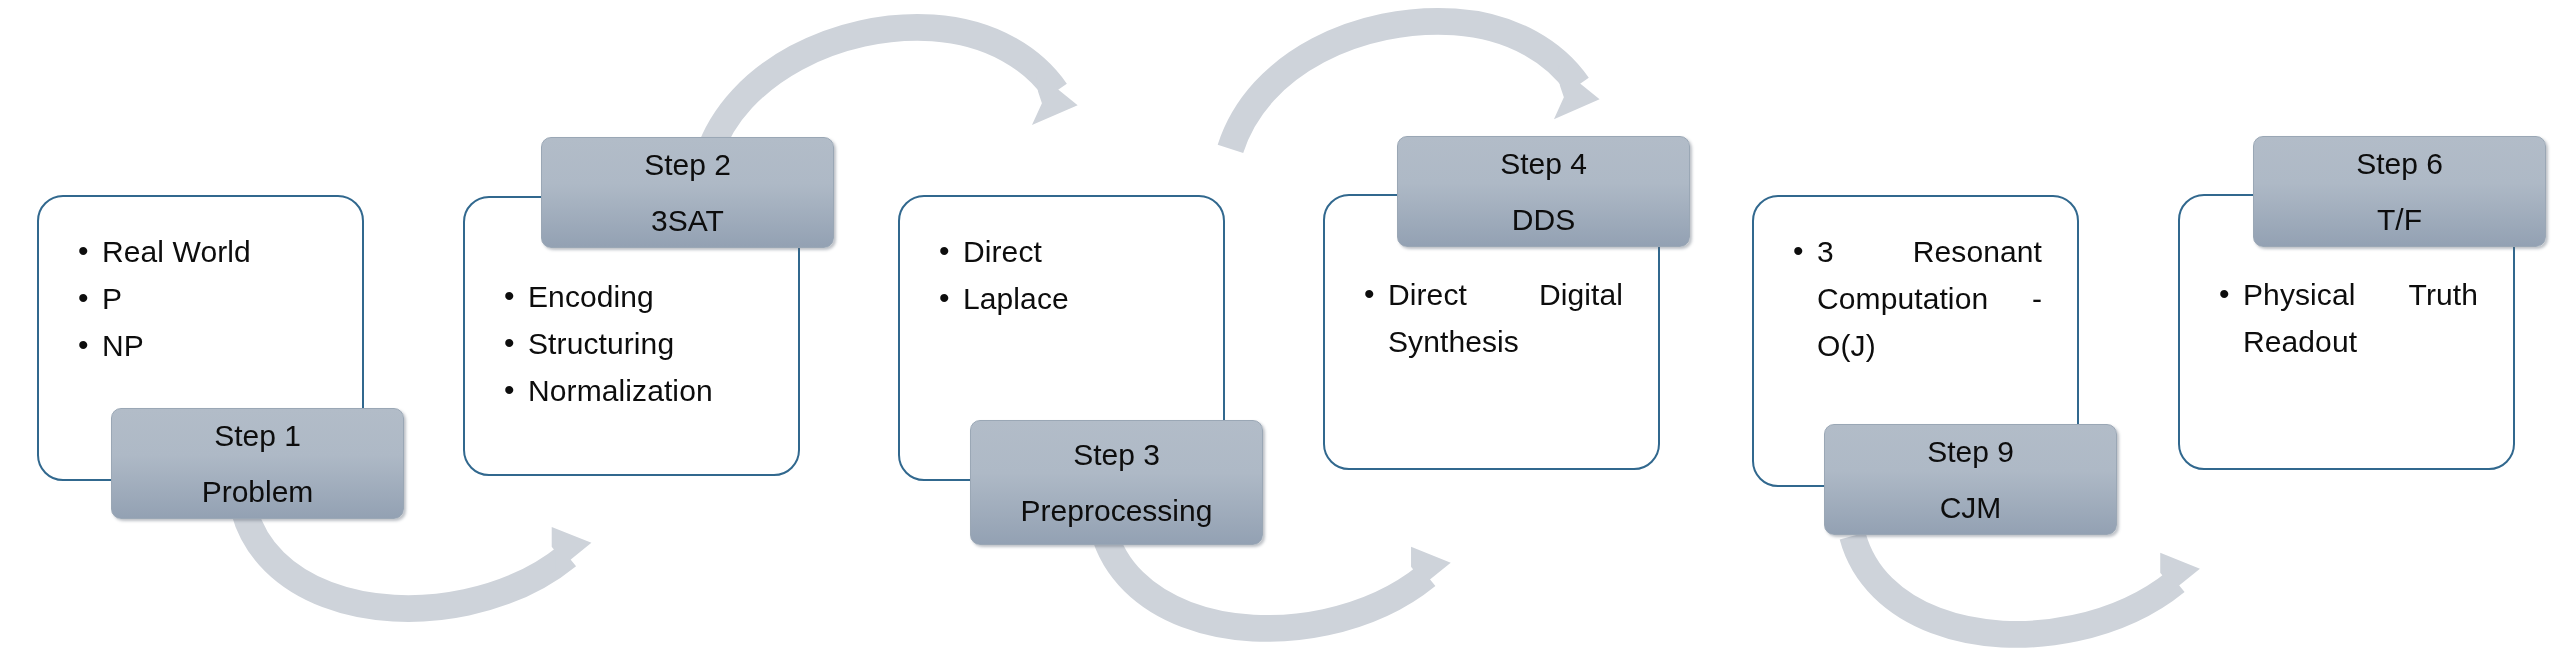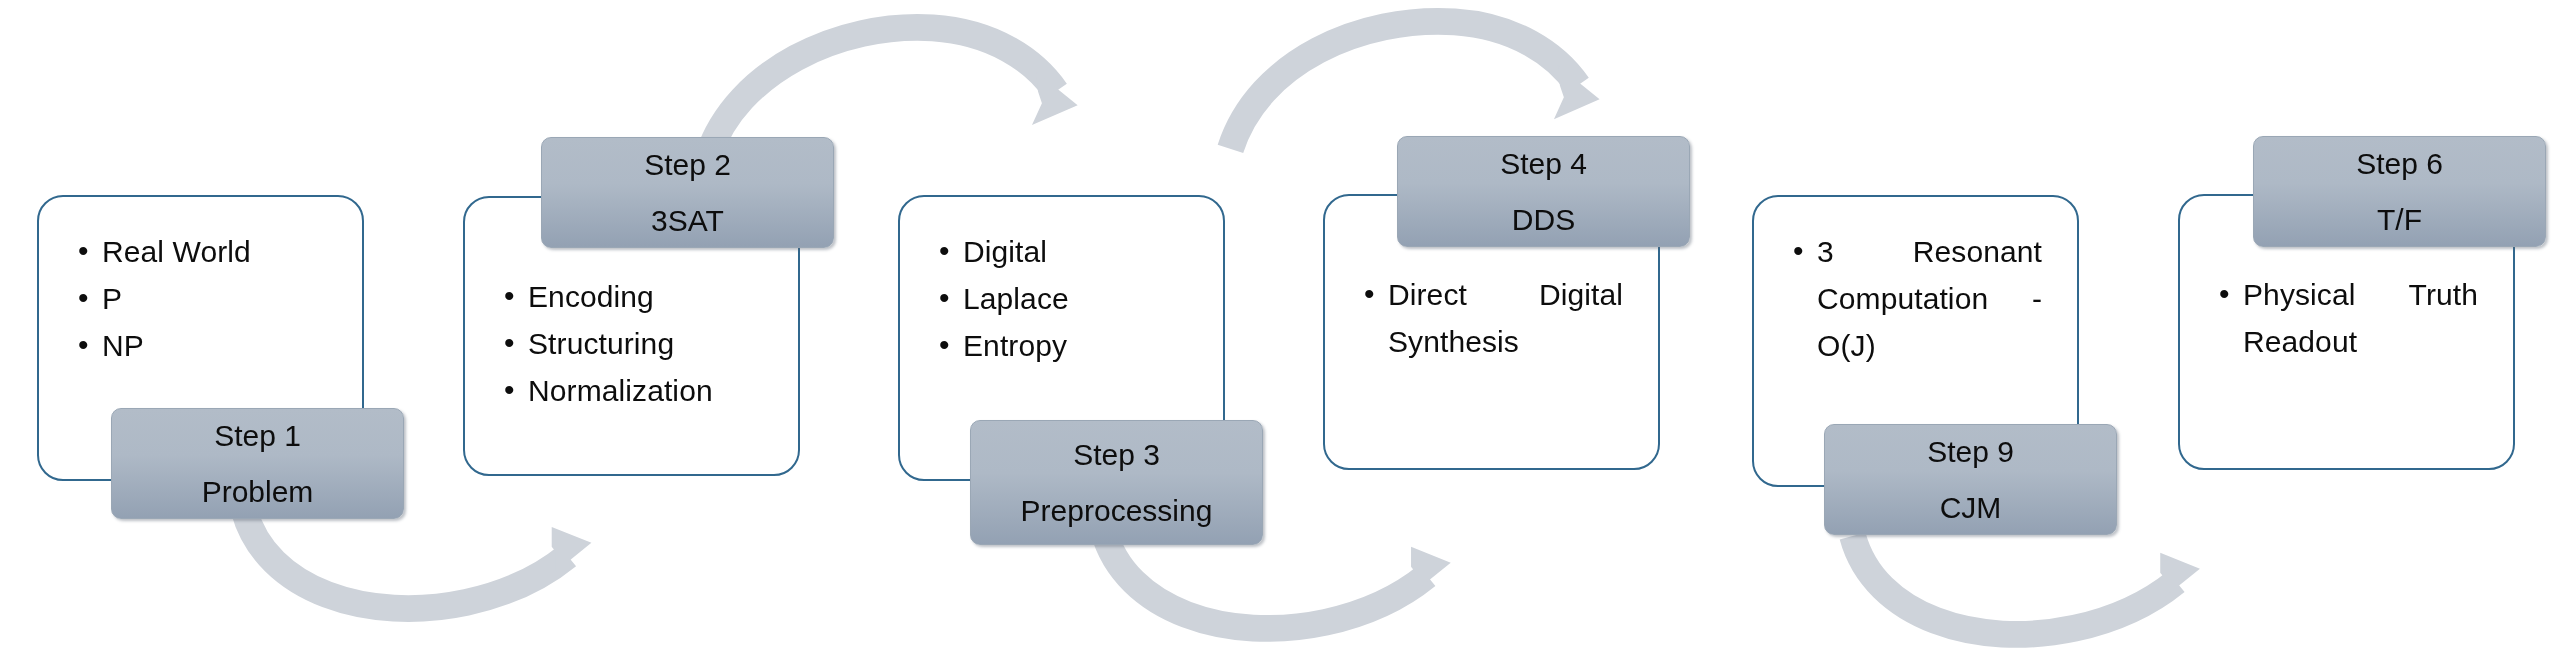--- a/index.html
+++ b/index.html
@@ -169,23 +169,22 @@
     <div class="plaque" style="left:541px; top:137px; width:293px; height:111px;">
       <div class="p-line">Step 2</div>
       <div class="p-line">3SAT</div>
     </div>
   </div>
 
   <div class="stage">
     <div class="card" style="left:898px; top:195px; width:327px; height:286px;">
       <div class="card-body">
         <ul class="bullets">
-          <li>Digital</li>
+          <li>Direct</li>
           <li>Laplace</li>
-          <li>Entropy</li>
         </ul>
       </div>
     </div>
     <div class="plaque" style="left:970px; top:420px; width:293px; height:125px;">
       <div class="p-line">Step 3</div>
       <div class="p-line">Preprocessing</div>
     </div>
   </div>
 
   <div class="stage">

